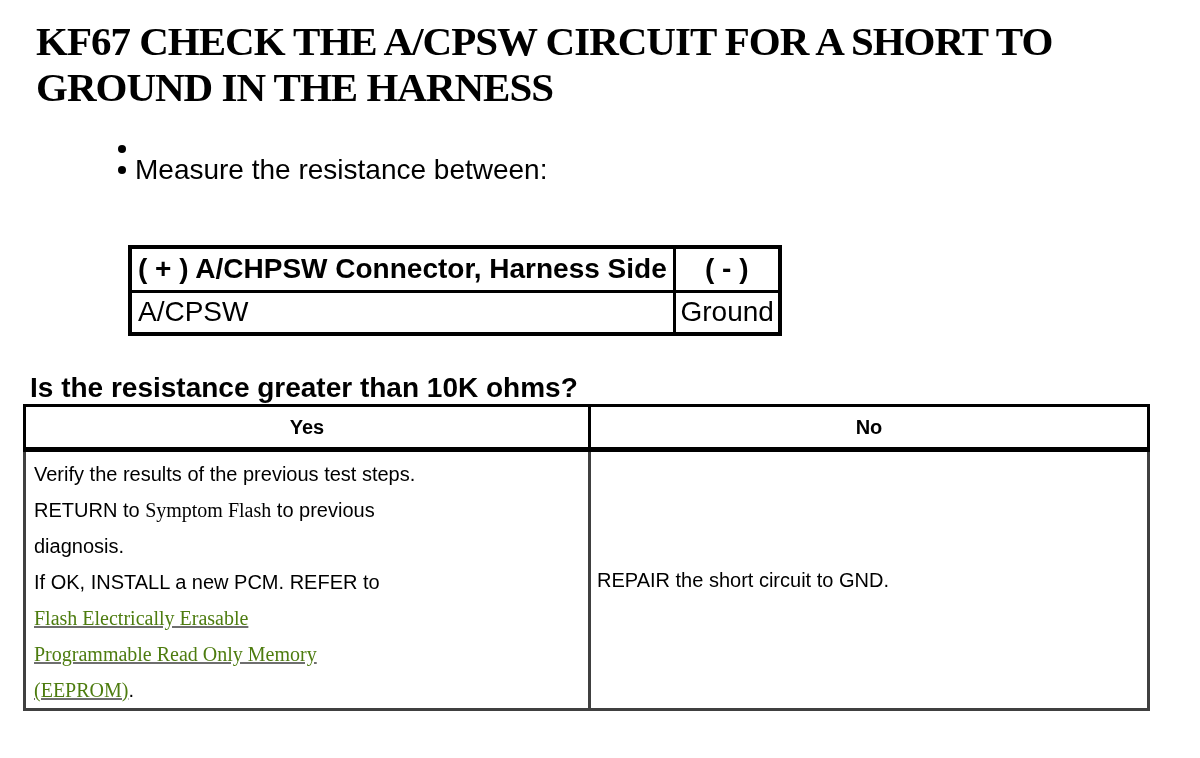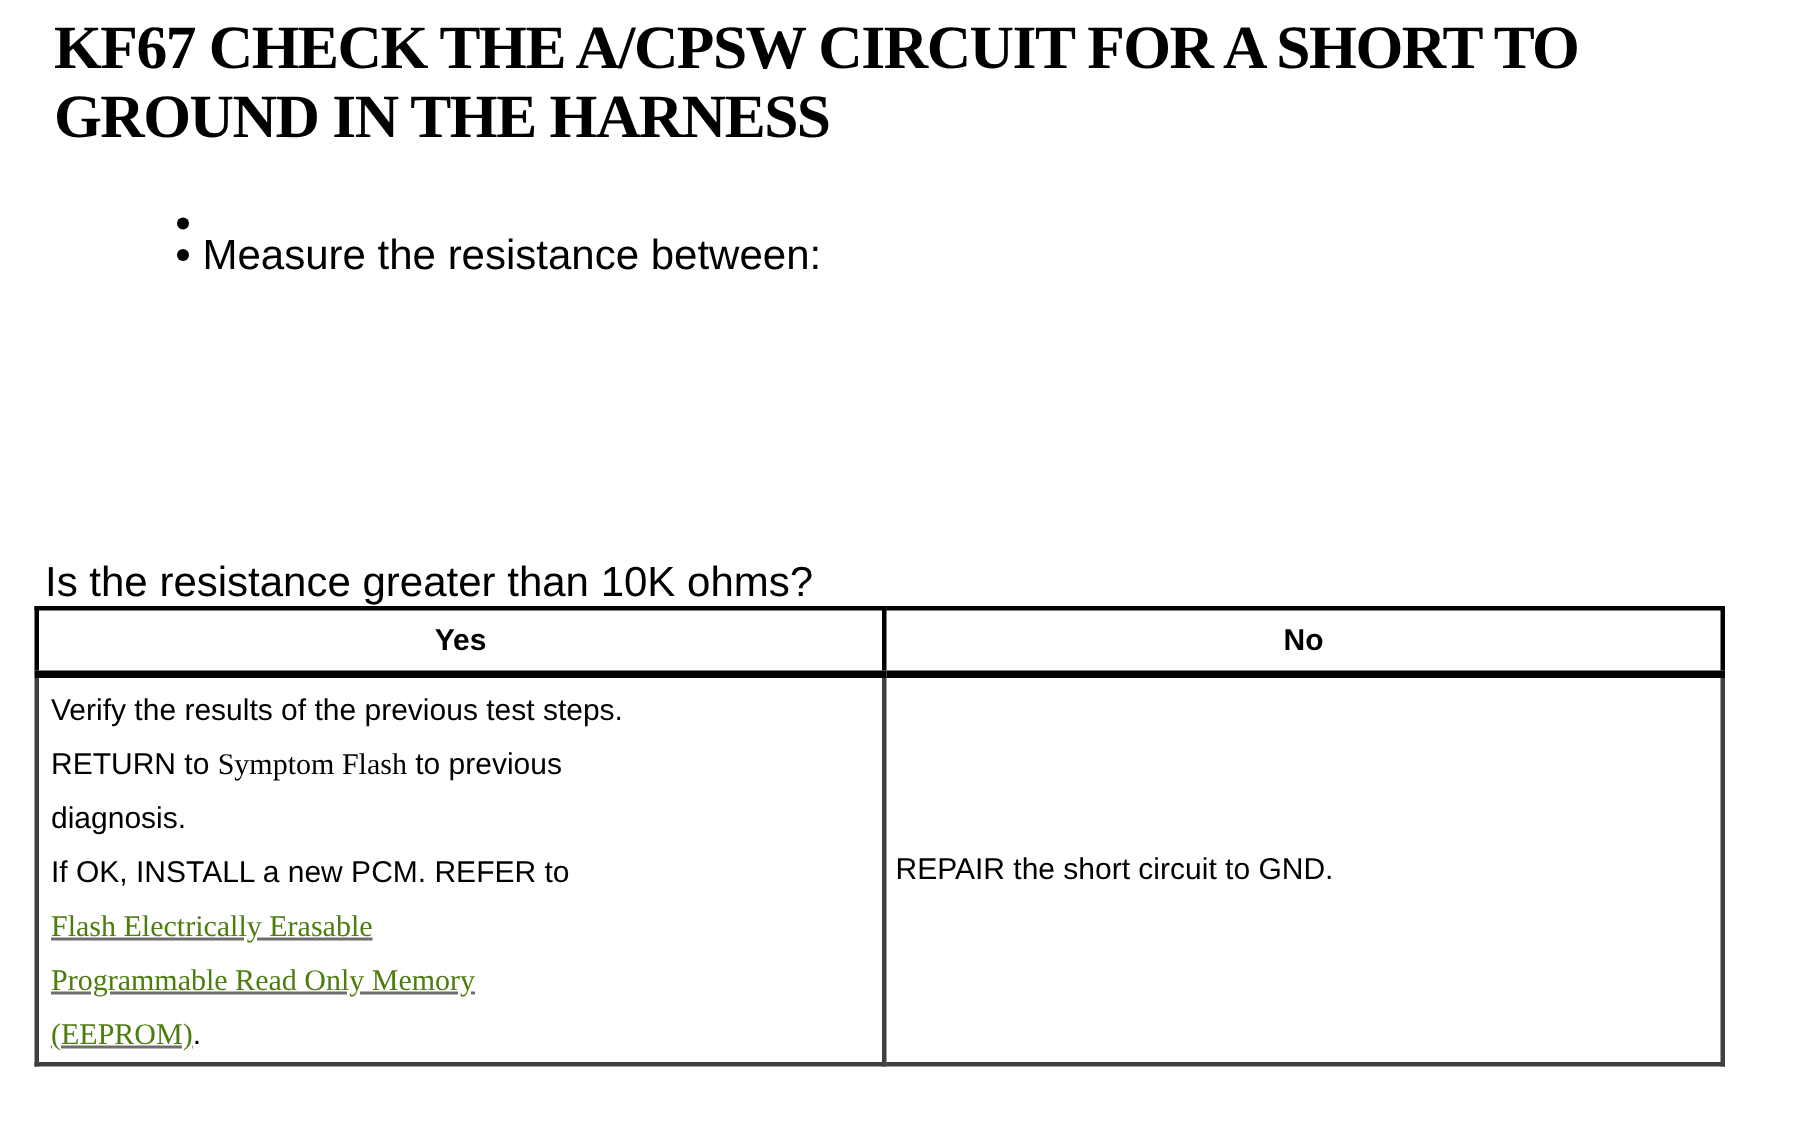--- a/index.html
+++ b/index.html
@@ -11,21 +11,21 @@
     background: #ffffff;
     color: #000000;
     font-family: "Liberation Sans", sans-serif;
     overflow: hidden;
   }
 
   
   .title {
     position: absolute;
     left: 36px;
-    top: 8px;
+    top: 18px;
     max-width: 1160px;
     font-family: "Liberation Serif", serif;
     font-weight: bold;
     font-size: 41px;
     line-height: 46px;
     letter-spacing: -1px;
     color: #000000;
   }
 
   
@@ -70,21 +70,21 @@
   .mt-col1 { width: 544px; text-align: left; padding-left: 6px; }
   .mt-col2 { width: 106px; text-align: center; padding-left: 2px; padding-right: 2px; }
   .measure-table td.mt-col2 { text-align: left; padding-left: 5px; }
 
   
   .question {
     position: absolute;
     left: 30px;
     top: 372px;
     font-size: 28px;
-    font-weight: normal;
+    font-weight: bold;
     line-height: 32px;
     white-space: nowrap;
   }
 
   
   .decision-table {
     position: absolute;
     left: 23px;
     top: 404px;
     border-collapse: collapse;
@@ -138,20 +138,32 @@
   <ul class="bullets">
     <li>
       <span class="dot"></span>
     </li>
     <li>
       <span class="dot"></span>
       <span>Measure the resistance between:</span>
     </li>
   </ul>
 
+  <table class="measure-table">
+    <tbody>
+      <tr>
+        <th class="mt-col1">( + ) A/CHPSW Connector, Harness Side</th>
+        <th class="mt-col2">( - )</th>
+      </tr>
+      <tr>
+        <td class="mt-col1">A/CPSW</td>
+        <td class="mt-col2">Ground</td>
+      </tr>
+    </tbody>
+  </table>
 
   <div class="question">Is the resistance greater than 10K ohms?</div>
 
   <table class="decision-table">
     <tbody>
       <tr>
         <th class="dt-col1">Yes</th>
         <th class="dt-col2">No</th>
       </tr>
       <tr>

